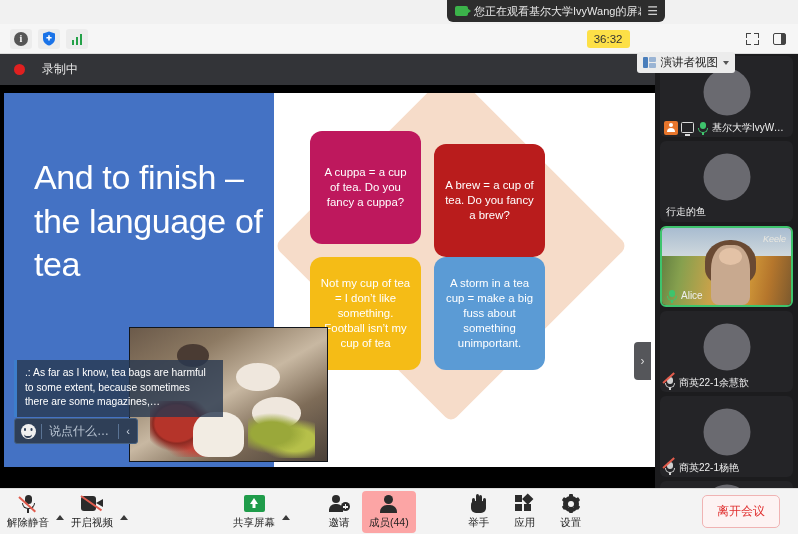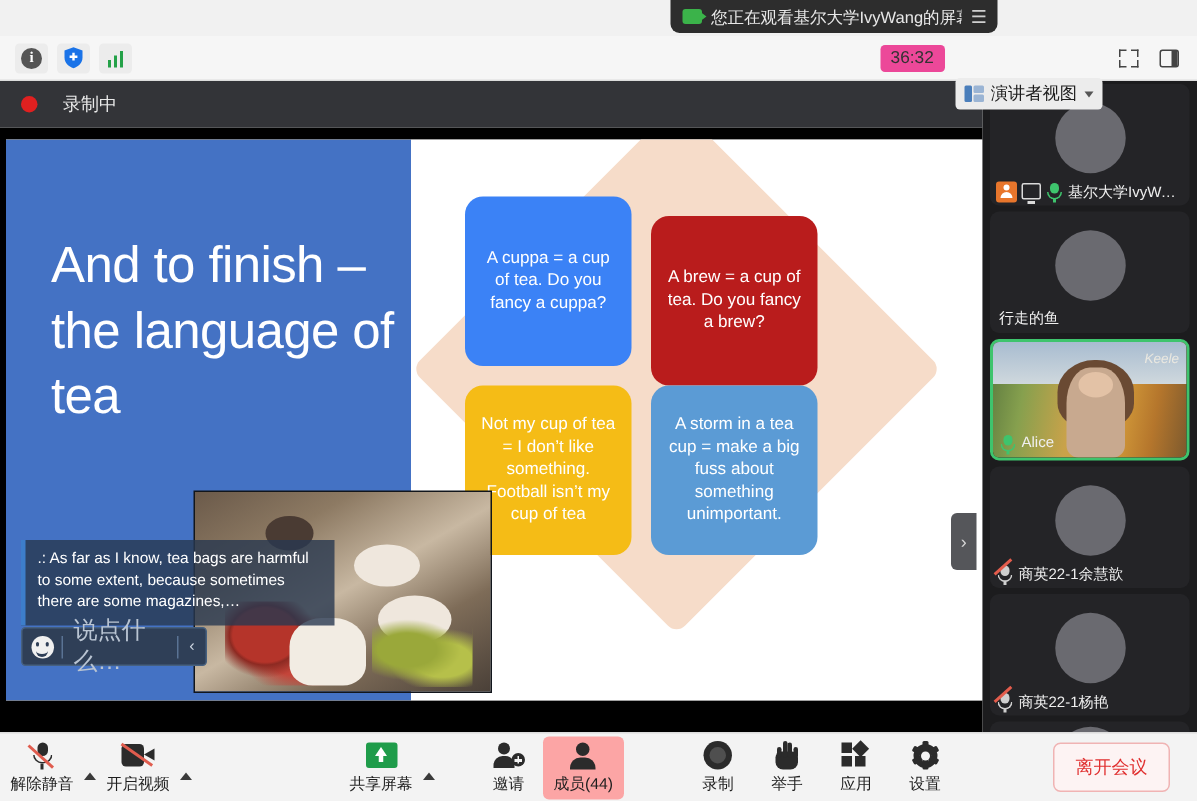--- a/index.html
+++ b/index.html
@@ -51,21 +51,21 @@
   }
   .ico-shield { width: 14px; height: 15px; }
   .ico-signal { display: flex; align-items: flex-end; gap: 1.5px; height: 12px; }
   .ico-signal i { width: 2.5px; background: #24a148; display: block; }
   .ico-signal i:nth-child(1){ height: 5px; }
   .ico-signal i:nth-child(2){ height: 8px; }
   .ico-signal i:nth-child(3){ height: 11px; }
 
   .tb-right { margin-left: auto; display: flex; align-items: center; gap: 7px; padding-right: 9px; }
   .timer {
-    background: #ec4899; color: #333; font-size: 11.5px;
+    background: #fde047; color: #333; font-size: 11.5px;
     padding: 3px 7px; border-radius: 3px;
   }
   .view-btn {
     background: #ececec; border-radius: 3px; padding: 3px 6px;
     display: flex; align-items: center; gap: 5px;
     font-size: 11.5px; color: #1c1c1c; cursor: pointer; margin-top: 48px;
   }
   .view-ico { width: 13px; height: 11px; position: relative; flex: none; }
   .view-ico .a { position: absolute; left: 0; top: 0; width: 5px; height: 11px; background: #4a7ebb; border-radius: 1px; }
   .view-ico .b { position: absolute; left: 6px; top: 0; width: 7px; height: 5px; background: #9ab4d4; border-radius: 1px; }
@@ -115,21 +115,21 @@
     position: absolute; left: 52px; top: 28px; width: 250px; height: 250px;
     background: #f6dcc9; transform: rotate(45deg); border-radius: 8px;
   }
   .grid { position: absolute; left: 36px; top: 38px; width: 283px; height: 238px; }
   .cell {
     position: absolute; width: 111px; height: 113px; border-radius: 12px;
     color: #ffffff; font-size: 11.4px; line-height: 1.33;
     display: flex; align-items: center; justify-content: center;
     text-align: center; padding: 8px 9px;
   }
-  .cell.c0 { left: 0;    top: 0;   background: #3b82f6; }
+  .cell.c0 { left: 0;    top: 0;   background: #be185d; }
   .cell.c1 { left: 124px;top: 13px;   background: #b91c1c; }
   .cell.c2 { left: 0;    top: 126px; background: #F5BC16; }
   .cell.c3 { left: 124px;top: 126px; background: #5B9BD5; }
 
   
   .photo {
     position: absolute; left: 125px; top: 234px; width: 199px; height: 135px;
     background: linear-gradient(150deg,#6b5a4a 0%, #8d7a63 25%, #c8b8a2 50%, #7e6c58 72%, #4a4038 100%);
     border: 1px solid #12161c; overflow: hidden;
   }
@@ -173,21 +173,21 @@
   }
   .emo .smiley::before {
     content:""; position:absolute; left:3px; top:4px; width:2.5px; height:3px; background:#2f3f57; border-radius:1px;
     box-shadow: 6.5px 0 0 #2f3f57;
   }
   .emo .smiley::after {
     content:""; position:absolute; left:3.5px; top:8.5px; width:8px; height:4px;
     border-bottom: 2px solid #2f3f57; border-radius: 0 0 8px 8px;
   }
   .divline { width: 1px; height: 15px; background: #5a7394; }
-  .chat-ph { flex: 1; font-size: 16px; color: #b9c4d2; padding-left: 7px; }
+  .chat-ph { flex: 1; font-size: 12px; color: #b9c4d2; padding-left: 7px; }
   .chat-prev { width: 18px; text-align: center; color: #cfd8e3; font-size: 11px; }
 
   
   .collapse-handle {
     position: absolute; left: 634px; top: 257px; width: 17px; height: 38px;
     background: #55565a; border-radius: 4px 0 0 4px;
     display: flex; align-items: center; justify-content: center;
     color: #d8d8d8; font-size: 12px; z-index: 25; cursor: pointer;
   }
 
@@ -596,26 +596,20 @@
             <span class="h"></span>
             <span class="bd"></span>
           </span>
         </span>
       <span class="lbl">成员(44)</span>
     </div>
 
 
     <span class="spacer-md"></span>
 
-    <div class="bt">
-      <span class="gl">
-          <span class="ic-rec"></span>
-        </span>
-      <span class="lbl">录制</span>
-    </div>
 
     <div class="bt">
       <span class="gl">
           <span class="ic-hand">
             <span class="palm"></span>
             <i></i>
             <i></i>
             <i></i>
             <i></i>
           </span>

